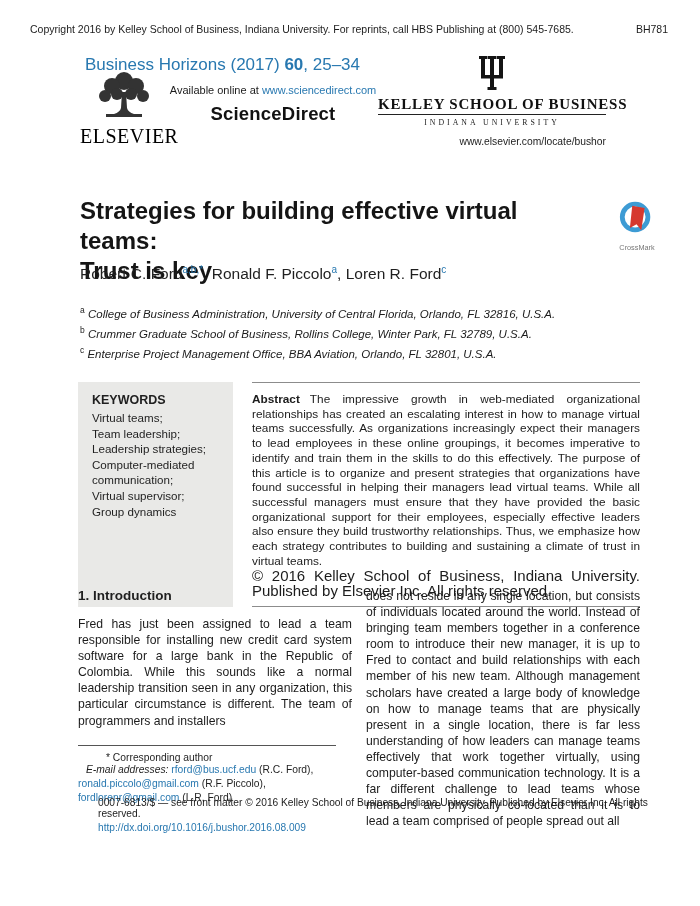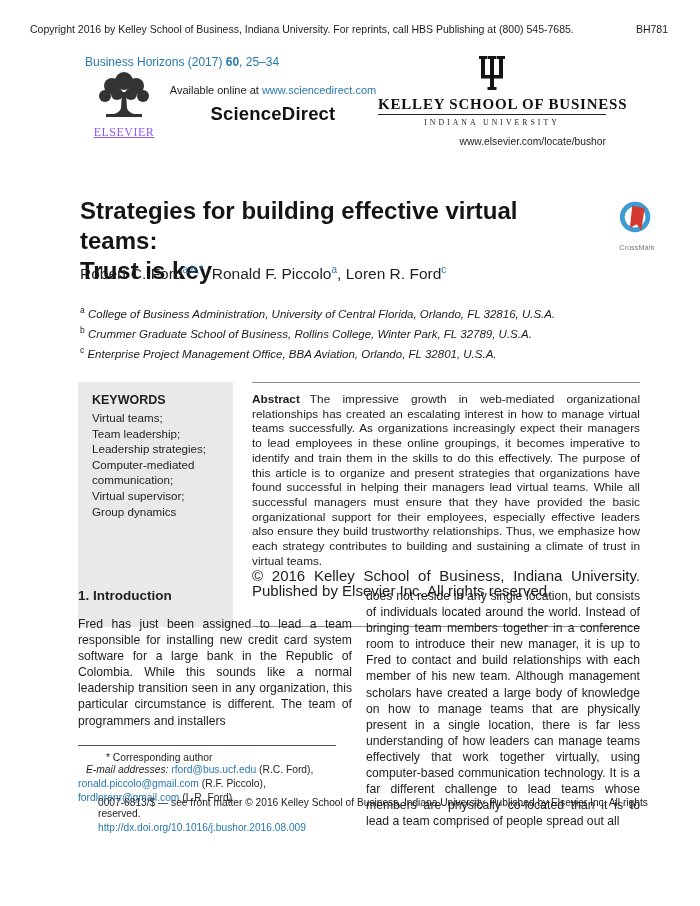--- a/index.html
+++ b/index.html
@@ -3,25 +3,25 @@
 <meta charset="utf-8">
 <style>
   * { margin:0; padding:0; box-sizing:border-box; }
   html,body { background:#ffffff; }
   body { font-family:"Liberation Sans", sans-serif; color:#1f1f1f; }
   .page { position:relative; width:700px; height:906px; background:#ffffff; overflow:hidden; }
 
   .copyright-row { position:absolute; top:23px; left:30px; width:638px;
     display:flex; justify-content:space-between; font-size:10.5px; color:#1c1c1c; }
 
-  .journal-ref { position:absolute; top:55px; left:85px; font-size:12px; color:#2878b0; }
+  .journal-ref { position:absolute; top:55px; left:85px; font-size:17px; color:#2878b0; }
   .journal-ref b { font-weight:bold; }
 
   .elsevier { position:absolute; top:70px; left:80px; width:88px; text-align:center; }
-  .elsevier-text { font-family:"Liberation Serif", serif; font-size:12px; letter-spacing:0.5px; color:#8b5cf6; margin-top:1px;text-decoration:underline; }
+  .elsevier-text { font-family:"Liberation Serif", serif; font-size:20px; letter-spacing:0.5px; color:#000000; margin-top:1px; }
 
   .sd-block { position:absolute; top:84px; left:168px; width:210px; text-align:center; }
   .sd-line { font-size:11px; color:#1c1c1c; }
   .sd-logo { margin-top:7px; font-size:18.5px; font-weight:bold; color:#111; letter-spacing:0.2px; }
 
   .kelley { position:absolute; top:56px; left:378px; width:228px; text-align:center; }
   .kelley-name { font-family:"Liberation Serif", serif; font-weight:bold; font-size:15px;
     letter-spacing:0.8px; color:#111; border-bottom:1px solid #222; padding-bottom:1px; margin-top:2px; white-space:nowrap; }
   .kelley-sub { font-family:"Liberation Serif", serif; font-size:7.8px; letter-spacing:3px; color:#222; margin-top:3px; }
   .kelley-url { font-size:10.3px; color:#1c1c1c; margin-top:9px; text-align:right; }
@@ -38,21 +38,21 @@
   .authors-line sup { color:#2878b0; font-size:10px; }
 
   .affiliations { position:absolute; top:302px; left:80px; font-size:11.5px; line-height:16px; color:#1c1c1c; }
   .affiliations sup { font-size:8.5px; font-style:normal; }
   .affiliations .aff-text { font-style:italic; }
 
   .kw-abs-row { position:absolute; top:382px; left:78px; width:562px; display:flex; align-items:stretch; }
   .kw-box { width:155px; background:#e9e9e7; padding:11px 10px 14px 14px; margin-right:19px; }
   .kw-heading { font-weight:bold; font-size:12.5px; margin-bottom:3px; }
   .kw-item { font-size:11.6px; line-height:15.6px; }
-  .abstract { flex:1; border-top:1px solid #8c8c8c; border-bottom:1px solid #8c8c8c; padding:9px 0 28px 0; }
+  .abstract { flex:1; border-top:1px solid #8c8c8c; border-bottom:1px solid #8c8c8c; padding:9px 0 8px 0; }
   .abstract-text { font-size:11.8px; line-height:14.7px; text-align:justify; color:#1c1c1c; }
   .abstract-label { font-weight:bold; margin-right:10px; }
   .abstract-copyright { font-size:15px; line-height:15px; text-align:justify; color:#1c1c1c; }
 
   .body-row { position:absolute; top:588px; left:78px; width:562px; display:flex; gap:14px; }
   .col { flex:1; }
   .section-heading { font-size:13.5px; font-weight:bold; margin-bottom:13px; }
   .body-text { font-size:12.2px; line-height:16.1px; text-align:justify; color:#1c1c1c; }
 
   .footnote { margin-top:16px; }

